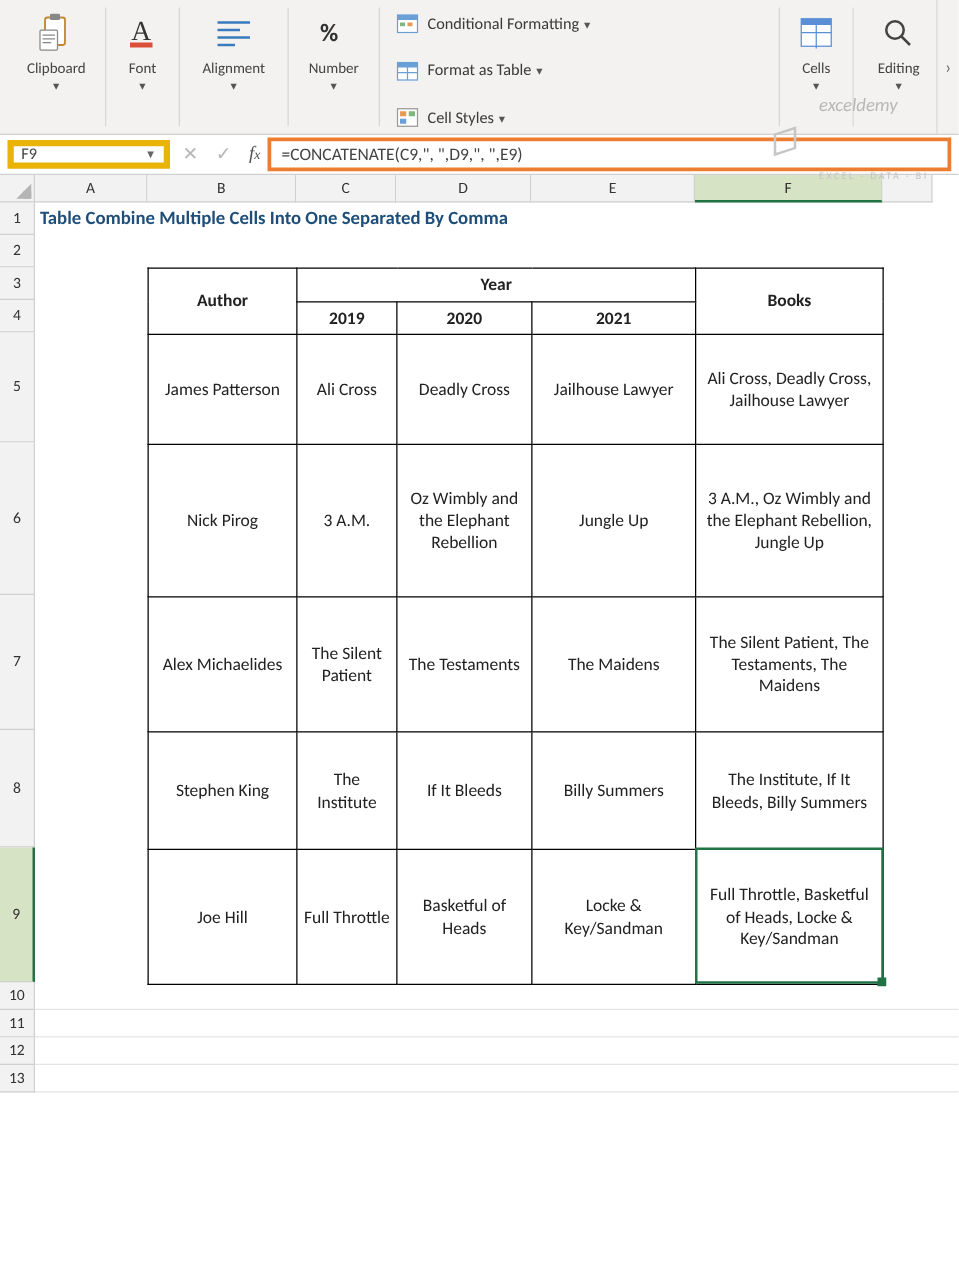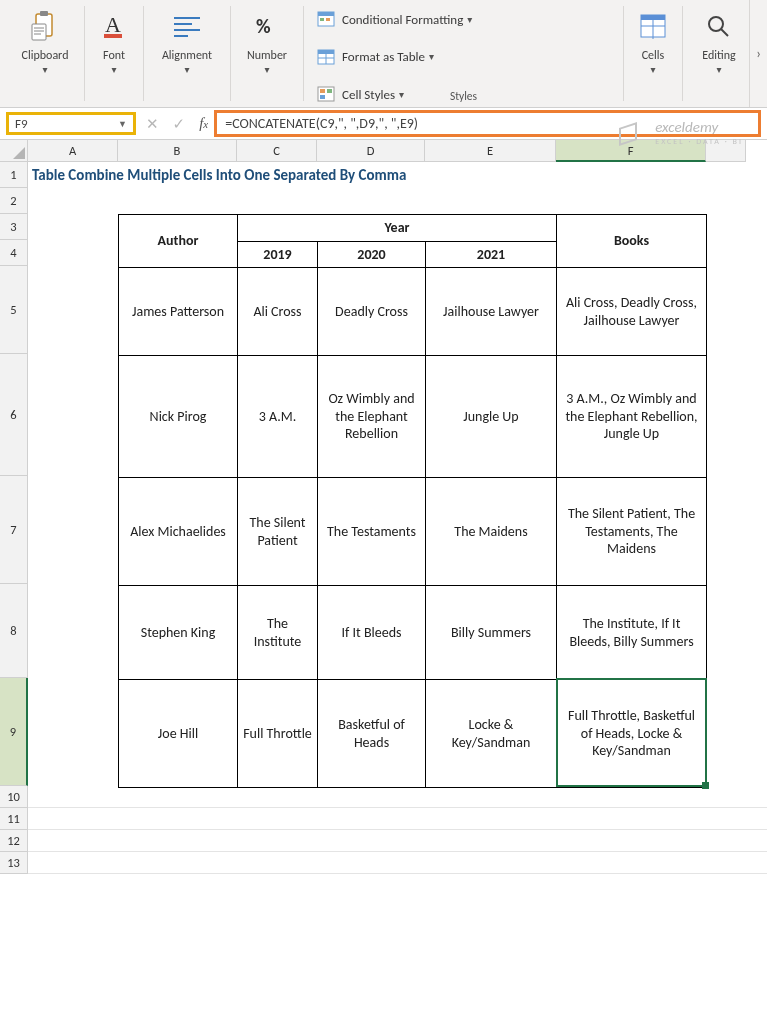--- a/index.html
+++ b/index.html
@@ -97,21 +97,21 @@
     display:flex;
     align-items:stretch;
     border-bottom:1px solid #d0d0d0;
     background:#fff;
     height:32px;
   }
   .name-box {
     width:130px;
     display:flex;align-items:center;
     padding:0 6px;
-    border:3px solid #eab308;
+    border:5px solid #eab308;
     margin:4px 4px 4px 6px;
     font-size:13px;
     background:#fff;
     justify-content: space-between;
   }
   .name-box .dd { font-size:9px;color:#666; }
   .fb-tools {
     display:flex;align-items:center;
     padding:0 6px;
     gap:14px;
@@ -234,21 +234,21 @@
     display:flex;align-items:center;gap:14px;
     color:#b8b8b8;font-size:15px;
     font-style:italic;
   }
   .watermark .cube {
     width:26px;height:26px;position:relative;
   }
   .watermark .cube::before{
     content:"";position:absolute;left:4px;top:6px;width:14px;height:14px;border:2px solid #c6c6c6;transform:skewY(-18deg);
   }
-  .watermark small{display:block;font-size:8px;font-style:normal;letter-spacing:2px;color:#c3c3c3;}
+  .watermark small{display:block;font-size:8px;font-style:normal;letter-spacing:2px;color:#c3c3c3;margin-top:42px;}
 
   .sheet-wrap{display:flex;}
 </style>
 </head>
 <body>
 
 <div class="ribbon">
 
   <div class="ribbon-group" style="width:78px;align-items:center;">
     <div class="ribbon-btn">
@@ -331,21 +331,20 @@
           <svg width="18" height="16">
             <rect x="1" y="1" width="16" height="14" fill="#fff" stroke="#999"></rect>
             <rect x="3" y="3" width="5" height="4" fill="#e69a5a"></rect>
             <rect x="10" y="3" width="5" height="4" fill="#7fb77f"></rect>
             <rect x="3" y="9" width="5" height="4" fill="#6aa0d8"></rect>
           </svg>
         </span>
       <span>Cell Styles</span>
         <span class="chev">▾</span>
     </div>
-    <div class="ribbon-group-label">Styles</div>
   </div>
   <div class="ribbon-sep"></div>
 
   <div class="ribbon-right">
     <div class="ribbon-group" style="width:58px;">
       <div class="ribbon-btn">
         <div class="ribbon-icon-box">
           <svg width="28" height="26">
               <rect x="2" y="2" width="24" height="22" fill="#fff" stroke="#5a8fd6"></rect>
               <rect x="2" y="2" width="24" height="5" fill="#5a8fd6"></rect>

